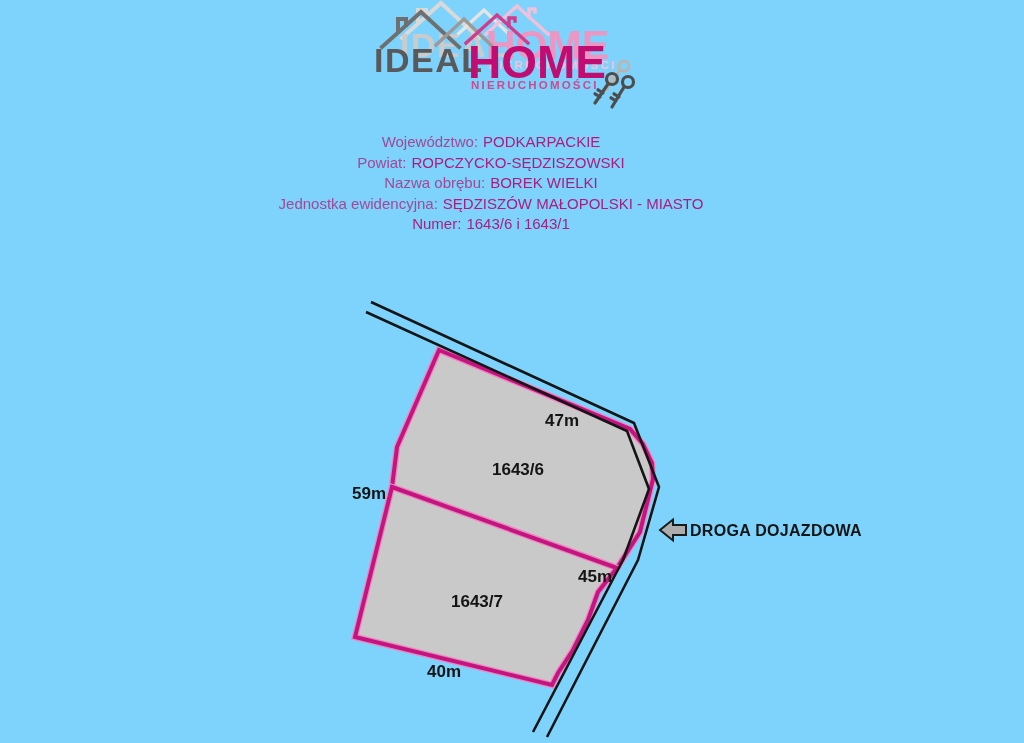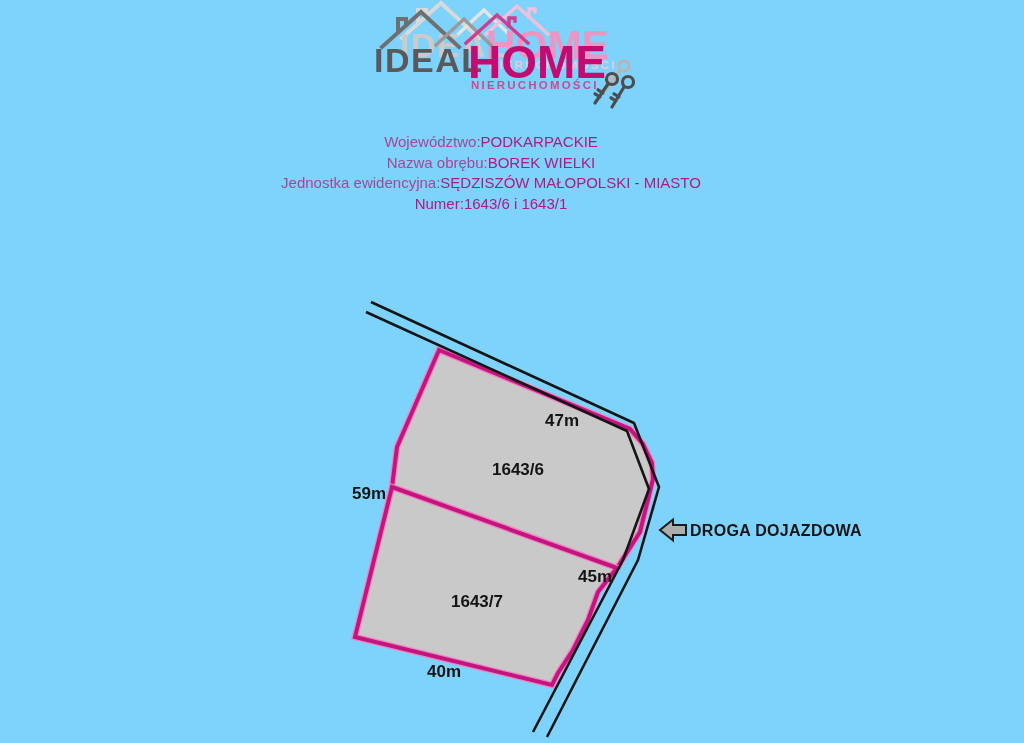--- a/index.html
+++ b/index.html
@@ -23,21 +23,21 @@
   .g-sub{font:bold 11.5px "Liberation Sans",sans-serif;fill:#f3c3da;letter-spacing:2.2px;}
   .m-sub{font:bold 11.5px "Liberation Sans",sans-serif;fill:#d1488f;letter-spacing:2.2px;}
   .key{fill:none;stroke-linecap:round;}
   .kl{stroke:#b7b7b7;stroke-width:3.2;}
   .kd{stroke:#4d4d4d;stroke-width:3.2;}
   
   .info{
     position:absolute;left:0;top:132px;width:982px;text-align:center;
     font-size:15px;line-height:20.5px;
   }
-  .info-line .lbl{color:#a54795;}
+  .info-line .lbl{color:#a54795;padding-right:5px;}
   .info-line .val{color:#ae1b7d;font-weight:normal;}
   .info-line.bold-label .lbl{font-weight:normal;color:#ae1b7d;}
   
   .map-svg{position:absolute;left:0;top:0;width:1024px;height:743px;}
   .parcel-soft{fill:#c9c9c9;stroke:#ee86c0;stroke-width:6.5;stroke-linejoin:miter;}
   .parcel-main{fill:none;stroke:#c41480;stroke-width:4;stroke-linejoin:miter;}
   .road{fill:none;stroke:#151515;stroke-width:2.6;stroke-linejoin:round;stroke-linecap:butt;}
   .map-label{font:bold 17px "Liberation Sans",sans-serif;fill:#141414;text-anchor:middle;}
   .road-label{font:bold 16px "Liberation Sans",sans-serif;fill:#141414;letter-spacing:.3px;}
   .arrow{fill:#adadad;stroke:#1a1a1a;stroke-width:2;stroke-linejoin:miter;}
@@ -82,20 +82,23 @@
         <path class="kd" d="M624,87 L612,107 M616,101 l-5,-3.2 M619,97 l-5,-3.2"></path>
       </g>
     </g>
   </svg>
 
   <div class="info">
     <div class="info-line">
       <span class="lbl">Województwo:</span><span class="val">PODKARPACKIE</span>
     </div>
     <div class="info-line">
+      <span class="lbl">Powiat:</span><span class="val">ROPCZYCKO-SĘDZISZOWSKI</span>
+    </div>
+    <div class="info-line">
       <span class="lbl">Nazwa obrębu:</span><span class="val">BOREK WIELKI</span>
     </div>
     <div class="info-line">
       <span class="lbl">Jednostka ewidencyjna:</span><span class="val">SĘDZISZÓW MAŁOPOLSKI - MIASTO</span>
     </div>
     <div class="info-line bold-label">
       <span class="lbl">Numer:</span><span class="val">1643/6 i 1643/1</span>
     </div>
   </div>
 

